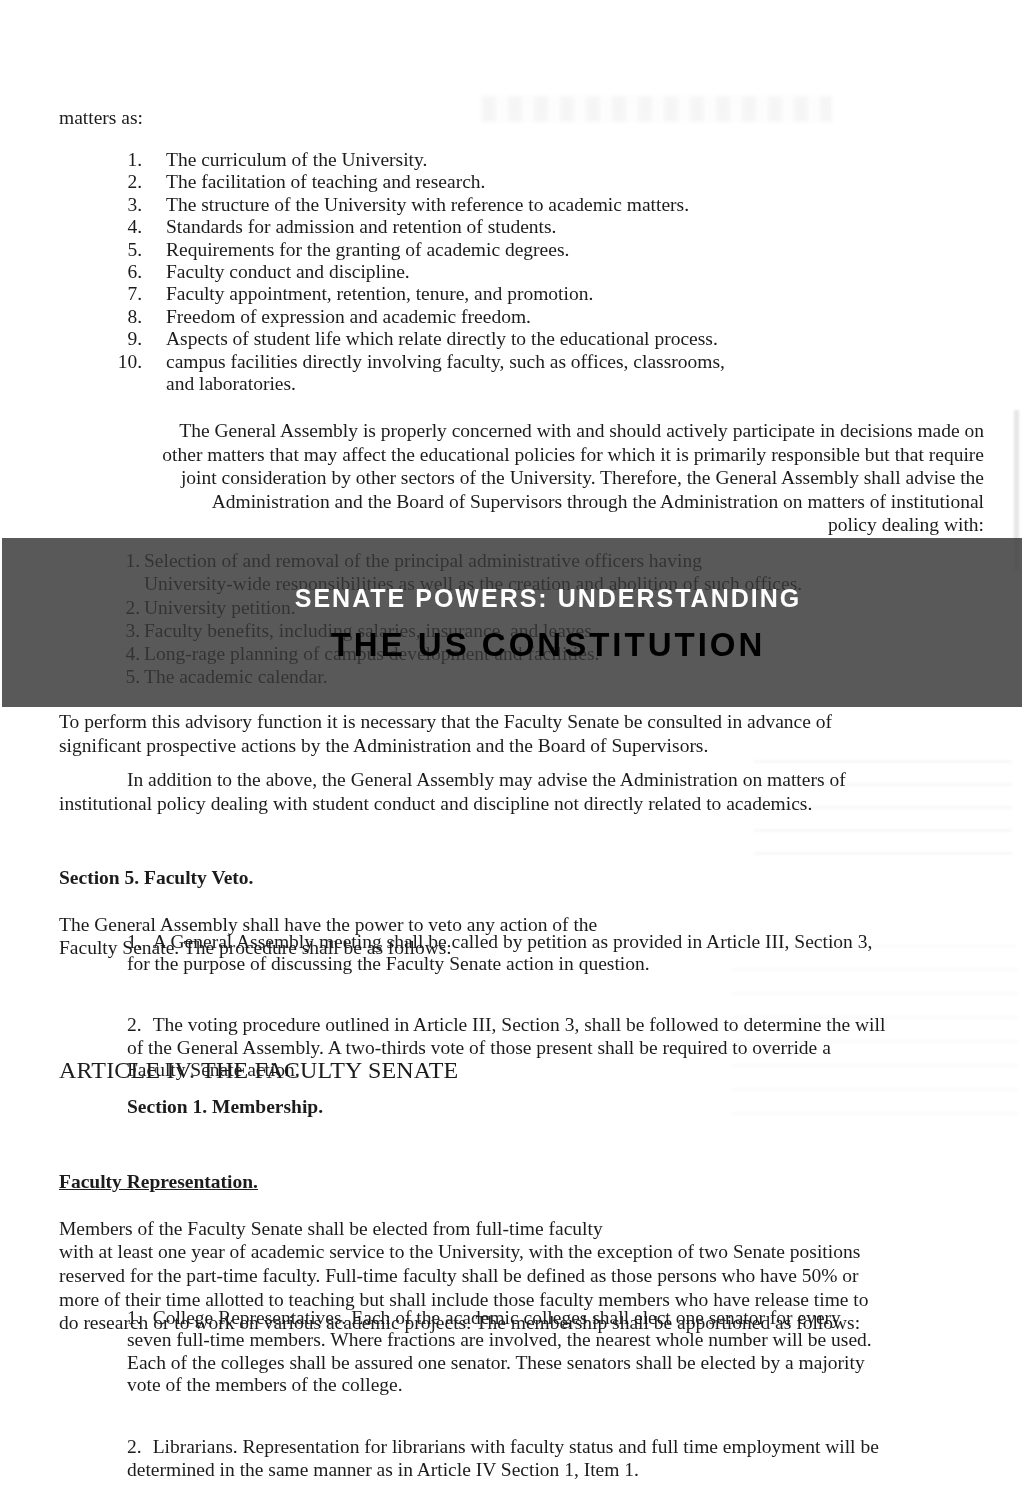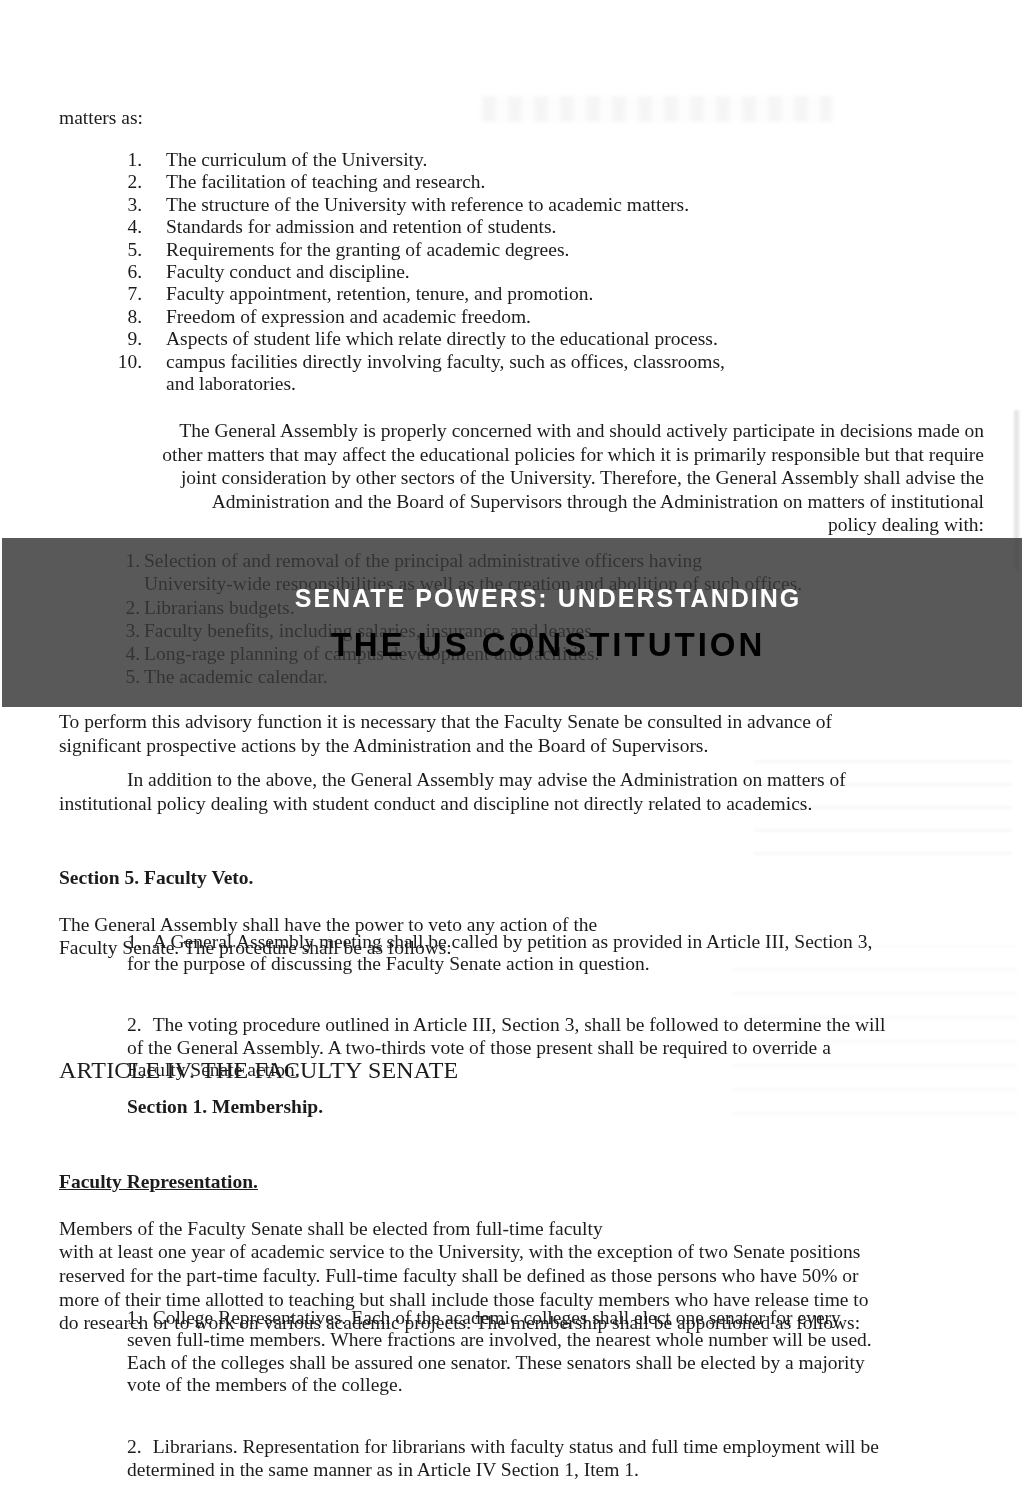--- a/index.html
+++ b/index.html
@@ -136,21 +136,21 @@
   <div class="abs hlist list2" style="left:57px;top:549px;width:900px;">
 
       <div class="li">
         <span class="num">1.</span>
         <span class="txt">Selection of and removal of the principal administrative officers having
 University-wide responsibilities as well as the creation and abolition of such offices.</span>
       </div>
 
       <div class="li">
         <span class="num">2.</span>
-        <span class="txt">Librarians budgets.</span>
+        <span class="txt">University petition.</span>
       </div>
 
       <div class="li">
         <span class="num">3.</span>
         <span class="txt">Faculty benefits, including salaries, insurance, and leaves.</span>
       </div>
 
       <div class="li">
         <span class="num">4.</span>
         <span class="txt">Long-rage planning of campus development and facilities.</span>

